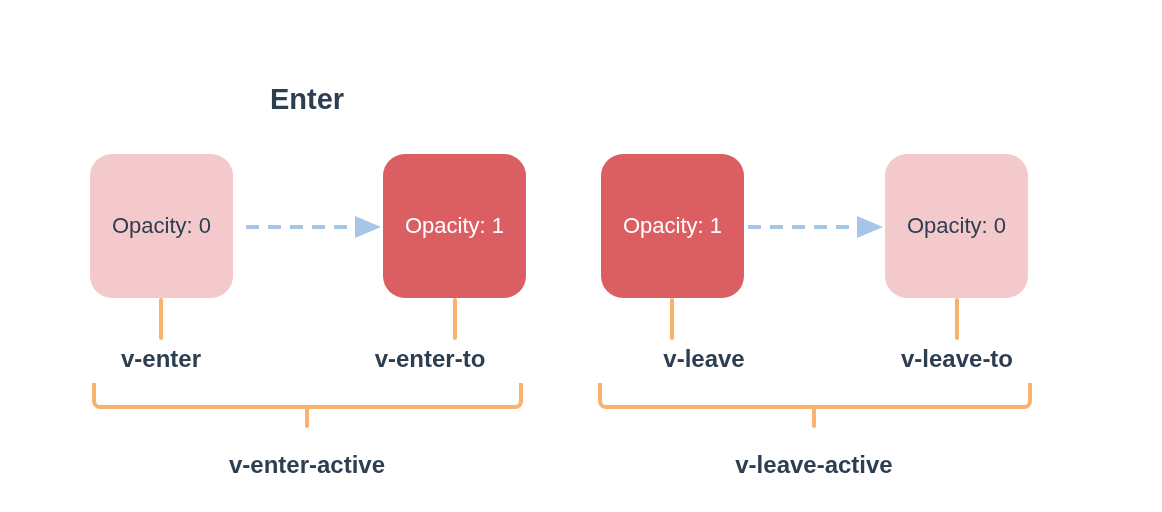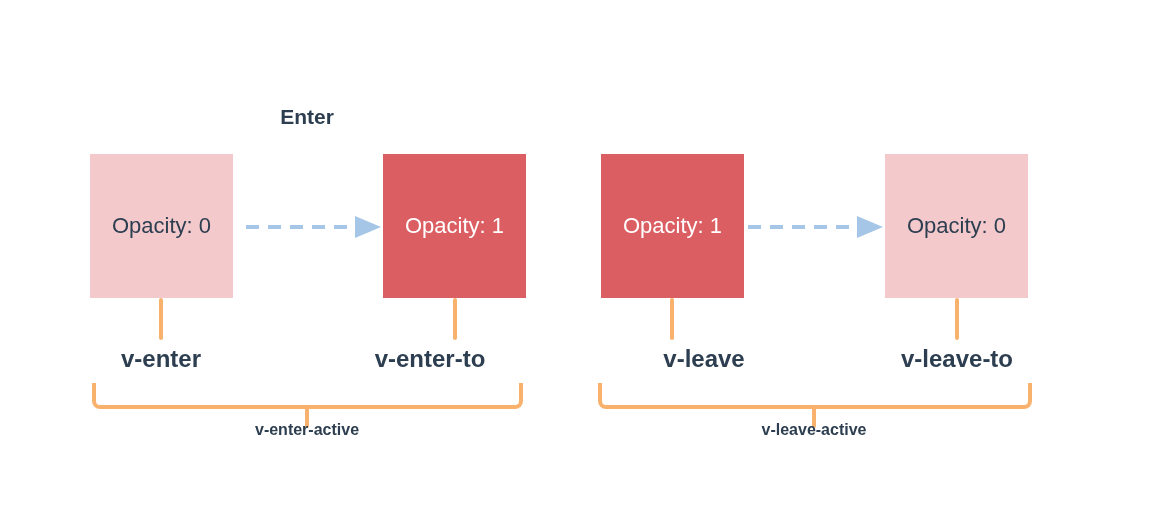--- a/index.html
+++ b/index.html
@@ -20,34 +20,34 @@
   }
   .canvas {
     position: relative;
     width: 1162px; height: 512px;
     background: var(--background);
   }
   .section-title {
     position: absolute;
     top: 84px;
     transform: translateX(-50%);
-    font-size: 21px;
+    font-size: 29px;
     font-weight: bold;
     color: var(--text-navy);
     white-space: nowrap;
     line-height: 1.1;
-    margin-top: 21px;
   }
   .box {
     position: absolute;
     top: 154px;
     width: 143px; height: 144px;
     display: flex;
     align-items: center;
     justify-content: center;
+    border-radius: 22px;
   }
   .box.pink { background: var(--box-pink); }
   .box.red  { background: var(--box-red); }
   .box-label {
     font-size: 22px;
     color: var(--text-navy);
     white-space: nowrap;
   }
   .box.red .box-label { color: var(--text-white); }
   .b1 { left: 90px; }
@@ -107,23 +107,23 @@
     position: absolute;
     top: 407px;
     width: 4px; height: 21px;
     background: var(--bracket-orange);
     border-radius: 2px;
   }
   .bs1 { left: 305px; }
   .bs2 { left: 812px; }
   .active-label {
     position: absolute;
-    top: 421px;
+    top: 452px;
     transform: translateX(-50%);
-    font-size: 16px;
+    font-size: 24px;
     font-weight: bold;
     color: var(--text-navy);
     white-space: nowrap;
     line-height: 1.1;
   }
   .al1 { left: 307px; }
   .al2 { left: 814px; }
 </style>
 </head>
 <body>

